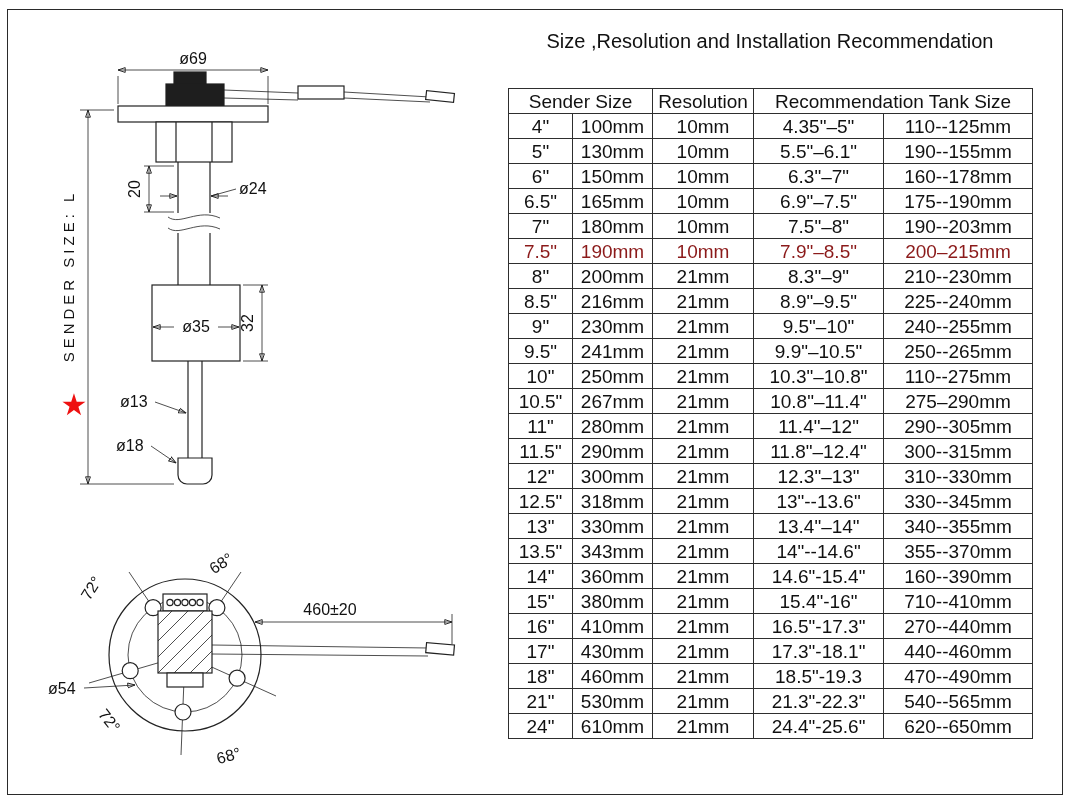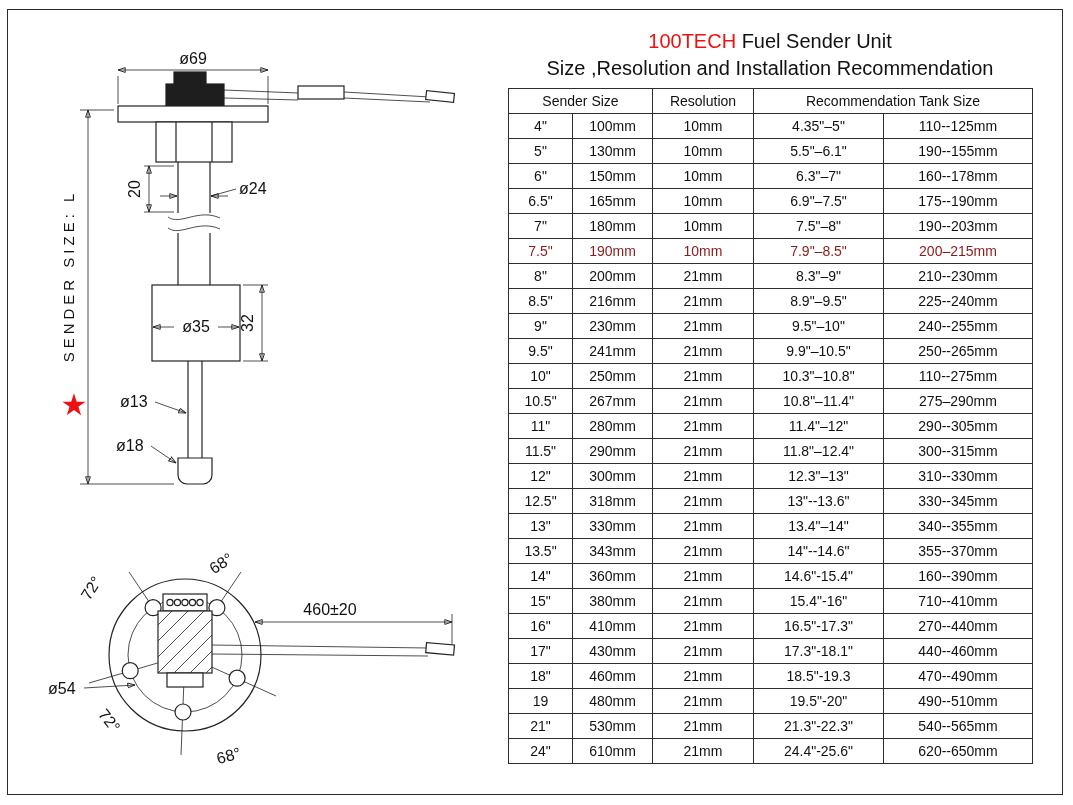--- a/index.html
+++ b/index.html
@@ -16,21 +16,21 @@
   .drawing .dk{fill:#1e1e1e;stroke:#1e1e1e}
   .drawing text{fill:#111;stroke:none;font-size:16px;font-family:"Liberation Sans","DejaVu Sans",sans-serif}
   .drawing text.spread{font-size:15px;letter-spacing:4px}
   .drawing text.star{font-size:30px;fill:var(--brand-red,#ee1111)}
 
   
   .title-block{position:absolute;left:492px;top:28px;width:556px;text-align:center;font-size:20px;line-height:27px;color:#111}
   .brand{color:var(--brand-red,#ee1111)}
 
   
-  .spec-table{position:absolute;left:508px;top:88px;width:524px;border-collapse:collapse;table-layout:fixed;font-size:14px;color:#111}
+  .spec-table{position:absolute;left:508px;top:88px;width:524px;border-collapse:collapse;table-layout:fixed;font-size:19px;color:#111}
   .spec-table th,.spec-table td{border:1px solid #2e2e2e;padding:0;text-align:center;vertical-align:middle;font-weight:400;height:25px;line-height:1;overflow:hidden;white-space:nowrap}
   .spec-table tr.highlight{color:var(--highlight-red,#8b1a1a)}
 </style>
 </head>
 <body>
 
 <div class="page">
   <div class="frame"></div>
 
   <svg class="drawing" width="500" height="805" viewBox="0 0 500 805">
@@ -189,23 +189,20 @@
       <line class="thin" x1="84" y1="688" x2="135" y2="685" marker-end="url(#arr)"></line>
 
       <text x="224" y="568" text-anchor="middle" transform="rotate(-32 224 568)">68°</text>
       <text x="96" y="591" text-anchor="middle" transform="rotate(-58 96 591)">72°</text>
       <text x="105" y="724" text-anchor="middle" transform="rotate(52 105 724)">72°</text>
       <text x="230" y="761" text-anchor="middle" transform="rotate(-15 230 761)">68°</text>
     </g>
   </svg>
 
   <div class="title-block">
-    <div>
-      <span class="brand">100TECH</span><span> Fuel Sender Unit</span>
-    </div>
     <div>Size ,Resolution and Installation Recommendation</div>
   </div>
 
   <table class="spec-table">
     <colgroup>
       <col style="width:64px">
         <col style="width:80px">
         <col style="width:101px">
         <col style="width:130px">
         <col style="width:149px">
@@ -373,27 +370,20 @@
           <td>440--460mm</td>
         </tr>
         <tr>
           <td>18"</td>
           <td>460mm</td>
           <td>21mm</td>
           <td>18.5"-19.3</td>
           <td>470--490mm</td>
         </tr>
         <tr>
-          <td>19</td>
-          <td>480mm</td>
-          <td>21mm</td>
-          <td>19.5"-20"</td>
-          <td>490--510mm</td>
-        </tr>
-        <tr>
           <td>21"</td>
           <td>530mm</td>
           <td>21mm</td>
           <td>21.3"-22.3"</td>
           <td>540--565mm</td>
         </tr>
         <tr>
           <td>24"</td>
           <td>610mm</td>
           <td>21mm</td>

